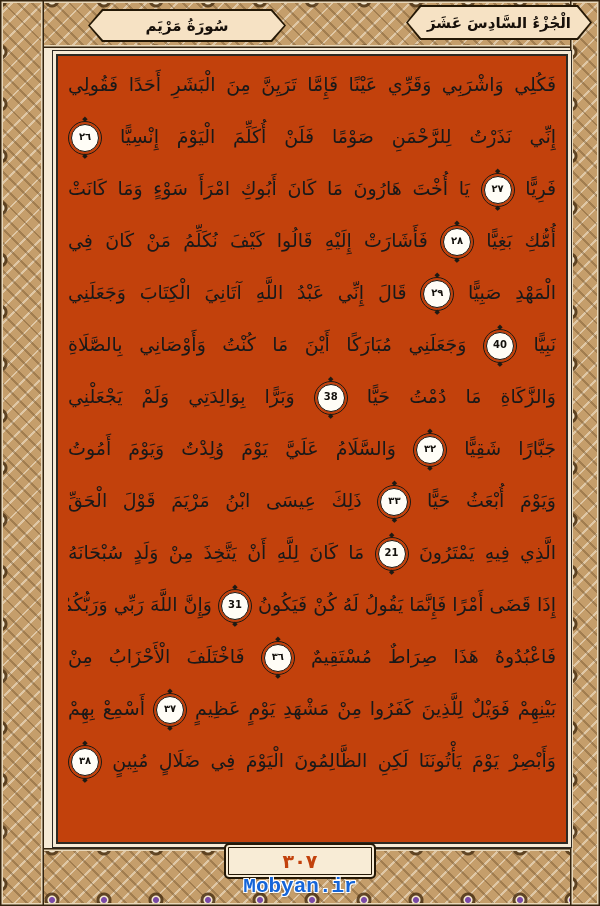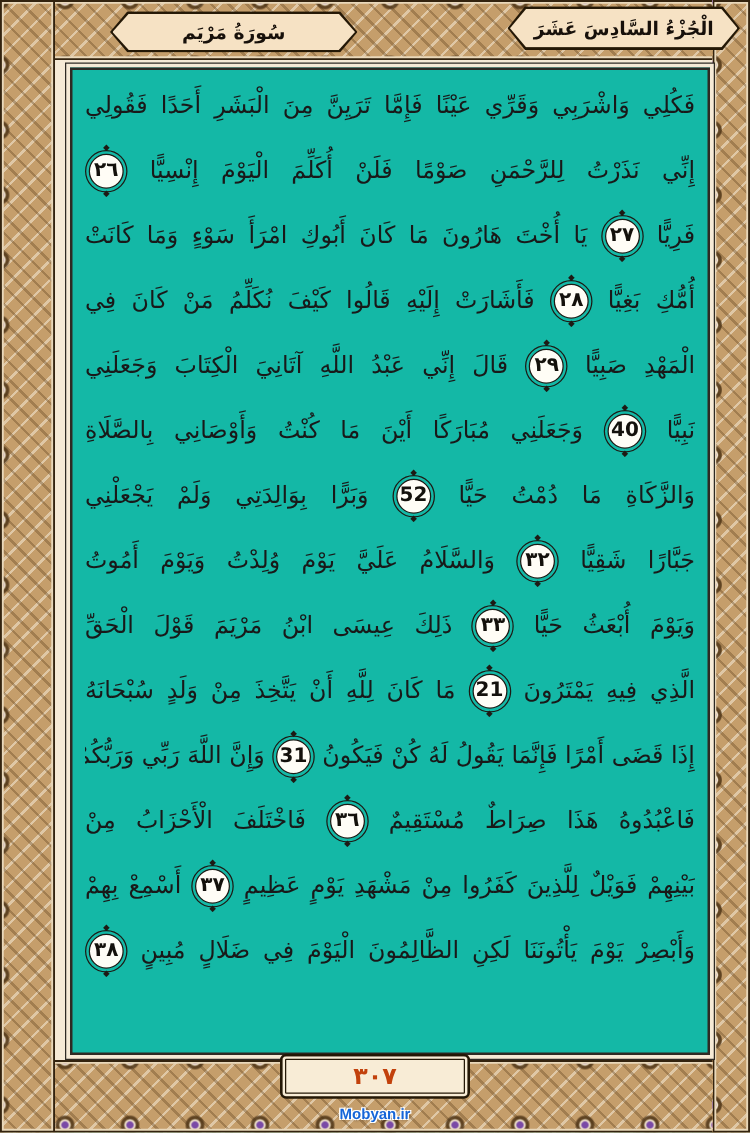--- a/index.html
+++ b/index.html
@@ -30,47 +30,47 @@
     clip-path:polygon(14px 0,calc(100% - 14px) 0,100% 50%,calc(100% - 14px) 100%,14px 100%,0 50%);}
   .cartouche .face{position:absolute;inset:2px;background:#f6e2c4;
     clip-path:polygon(13px 0,calc(100% - 13px) 0,100% 50%,calc(100% - 13px) 100%,13px 100%,0 50%);
     display:flex;align-items:center;justify-content:center;}
   .cartouche .face span{font-size:15px;font-weight:bold;color:#17100a;direction:rtl;}
   .cartouche.juz{right:8px;top:5px;width:186px;height:35px;}
   .cartouche.surah{left:88px;top:9px;width:198px;height:33px;}
 
   
   .text-frame{position:absolute;left:56px;right:32px;top:54px;bottom:62px;
-    background:#14b8a6;border:2px solid #2e2a24;
+    background:#c2410c;border:2px solid #2e2a24;
     box-shadow:0 0 0 3px #f6ead6,0 0 0 4px #2e2a24;z-index:4;}
   .lines{position:absolute;inset:0;padding:2px 10px;direction:rtl;}
   .line{height:52px;line-height:52px;overflow:hidden;white-space:nowrap;
     text-align:justify;text-align-last:justify;
     font-size:19px;color:#191919;font-family:"DejaVu Sans",sans-serif;}
   .line .w{letter-spacing:0;}
 
   
   .ayah-badge{display:inline-block;position:relative;min-width:26px;height:26px;
     line-height:24px;vertical-align:middle;
     border:1px solid #1d1a14;outline:1px solid #1d1a14;outline-offset:2px;
-    border-radius:50%;background:#fffdf6;font-size:16px;font-weight:bold;color:#14110c;
+    border-radius:50%;background:#fffdf6;font-size:10px;font-weight:bold;color:#14110c;
     margin:0 3px;text-align-last:center;}
   .ayah-badge::before,.ayah-badge::after{content:"◆";position:absolute;left:50%;
     transform:translateX(-50%);font-size:7px;color:#1d1a14;line-height:7px;}
   .ayah-badge::before{top:-9px;}
   .ayah-badge::after{bottom:-9px;}
 
   
   .pagenum{position:absolute;left:50%;transform:translateX(-50%);bottom:27px;
     width:148px;height:32px;background:#f8ecd6;border:2px solid #241806;border-radius:5px;
     box-shadow:inset 0 0 0 2px #f8ecd6,inset 0 0 0 3px #241806;
     display:flex;align-items:center;justify-content:center;z-index:6;}
   .pagenum span{font-size:19px;font-weight:bold;color:#c2410c;letter-spacing:2px;}
   .watermark{position:absolute;left:50%;transform:translateX(-50%);bottom:8px;z-index:7;
-    font-family:Liberation Sans, sans-serif;font-size:12px;font-weight:bold;color:#1565d8;
+    font-family:Liberation Mono, monospace;font-size:21px;font-weight:bold;color:#1565d8;
     text-shadow:-1px -1px 0 #fff,1px -1px 0 #fff,-1px 1px 0 #fff,1px 1px 0 #fff,0 2px 2px rgba(0,0,0,.25);}
 </style>
 </head>
 <body>
 
 <div class="page">
 
   <div class="strip top"></div>
   <div class="strip bottom"></div>
   <div class="strip left"></div>
@@ -90,21 +90,21 @@
   </div>
 
   <div class="text-frame">
     <div class="lines" dir="rtl">
         <div class="line"><span class="w">فَكُلِي وَاشْرَبِي وَقَرِّي عَيْنًا فَإِمَّا تَرَيِنَّ مِنَ الْبَشَرِ أَحَدًا فَقُولِي</span></div>
         <div class="line"><span class="w">إِنِّي نَذَرْتُ لِلرَّحْمَنِ صَوْمًا فَلَنْ أُكَلِّمَ الْيَوْمَ إِنْسِيًّا</span> <span class="ayah-badge">٢٦</span></div>
         <div class="line"><span class="w">فَرِيًّا</span> <span class="ayah-badge">٢٧</span> <span class="w">يَا أُخْتَ هَارُونَ مَا كَانَ أَبُوكِ امْرَأَ سَوْءٍ وَمَا كَانَتْ</span></div>
         <div class="line"><span class="w">أُمُّكِ بَغِيًّا</span> <span class="ayah-badge">٢٨</span> <span class="w">فَأَشَارَتْ إِلَيْهِ قَالُوا كَيْفَ نُكَلِّمُ مَنْ كَانَ فِي</span></div>
         <div class="line"><span class="w">الْمَهْدِ صَبِيًّا</span> <span class="ayah-badge">٢٩</span> <span class="w">قَالَ إِنِّي عَبْدُ اللَّهِ آتَانِيَ الْكِتَابَ وَجَعَلَنِي</span></div>
         <div class="line"><span class="w">نَبِيًّا</span> <span class="ayah-badge">40</span> <span class="w">وَجَعَلَنِي مُبَارَكًا أَيْنَ مَا كُنْتُ وَأَوْصَانِي بِالصَّلَاةِ</span></div>
-        <div class="line"><span class="w">وَالزَّكَاةِ مَا دُمْتُ حَيًّا</span> <span class="ayah-badge">52</span> <span class="w">وَبَرًّا بِوَالِدَتِي وَلَمْ يَجْعَلْنِي</span></div>
+        <div class="line"><span class="w">وَالزَّكَاةِ مَا دُمْتُ حَيًّا</span> <span class="ayah-badge">38</span> <span class="w">وَبَرًّا بِوَالِدَتِي وَلَمْ يَجْعَلْنِي</span></div>
         <div class="line"><span class="w">جَبَّارًا شَقِيًّا</span> <span class="ayah-badge">٣٢</span> <span class="w">وَالسَّلَامُ عَلَيَّ يَوْمَ وُلِدْتُ وَيَوْمَ أَمُوتُ</span></div>
         <div class="line"><span class="w">وَيَوْمَ أُبْعَثُ حَيًّا</span> <span class="ayah-badge">٣٣</span> <span class="w">ذَلِكَ عِيسَى ابْنُ مَرْيَمَ قَوْلَ الْحَقِّ</span></div>
         <div class="line"><span class="w">الَّذِي فِيهِ يَمْتَرُونَ</span> <span class="ayah-badge">21</span> <span class="w">مَا كَانَ لِلَّهِ أَنْ يَتَّخِذَ مِنْ وَلَدٍ سُبْحَانَهُ</span></div>
         <div class="line"><span class="w">إِذَا قَضَى أَمْرًا فَإِنَّمَا يَقُولُ لَهُ كُنْ فَيَكُونُ</span> <span class="ayah-badge">31</span> <span class="w">وَإِنَّ اللَّهَ رَبِّي وَرَبُّكُمْ</span></div>
         <div class="line"><span class="w">فَاعْبُدُوهُ هَذَا صِرَاطٌ مُسْتَقِيمٌ</span> <span class="ayah-badge">٣٦</span> <span class="w">فَاخْتَلَفَ الْأَحْزَابُ مِنْ</span></div>
         <div class="line"><span class="w">بَيْنِهِمْ فَوَيْلٌ لِلَّذِينَ كَفَرُوا مِنْ مَشْهَدِ يَوْمٍ عَظِيمٍ</span> <span class="ayah-badge">٣٧</span> <span class="w">أَسْمِعْ بِهِمْ</span></div>
         <div class="line"><span class="w">وَأَبْصِرْ يَوْمَ يَأْتُونَنَا لَكِنِ الظَّالِمُونَ الْيَوْمَ فِي ضَلَالٍ مُبِينٍ</span> <span class="ayah-badge">٣٨</span></div>
       </div>
   </div>
 

